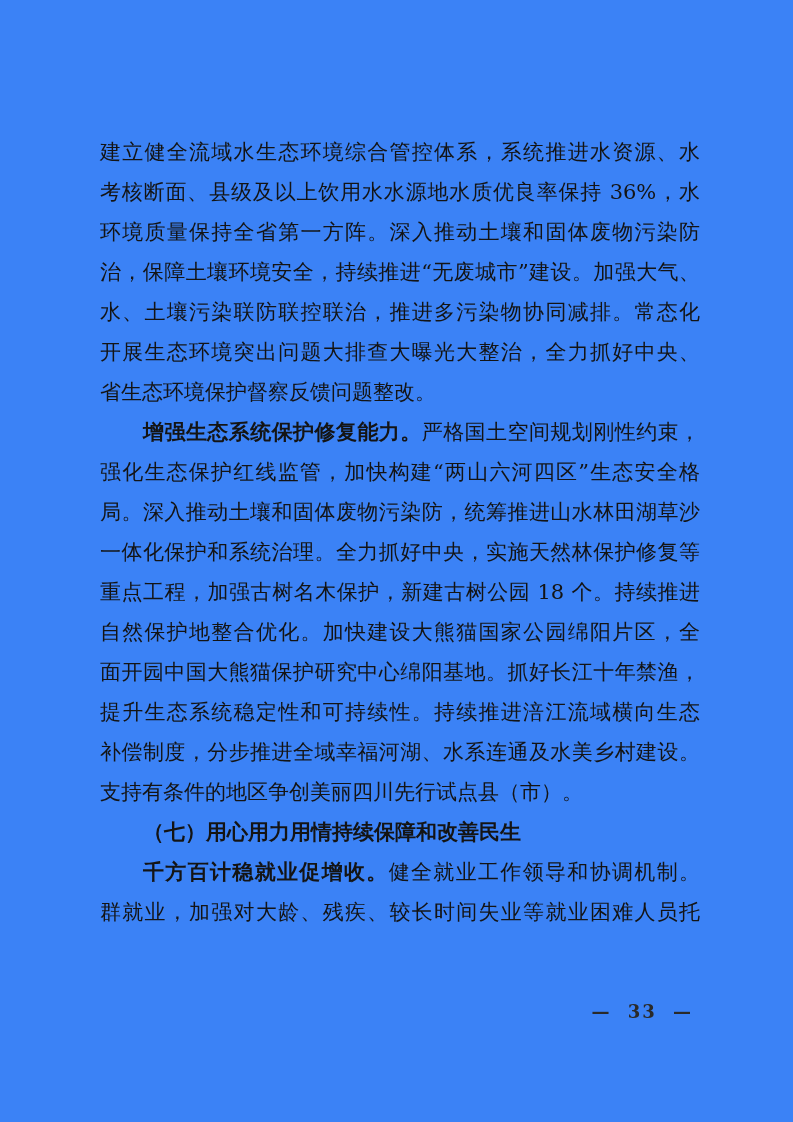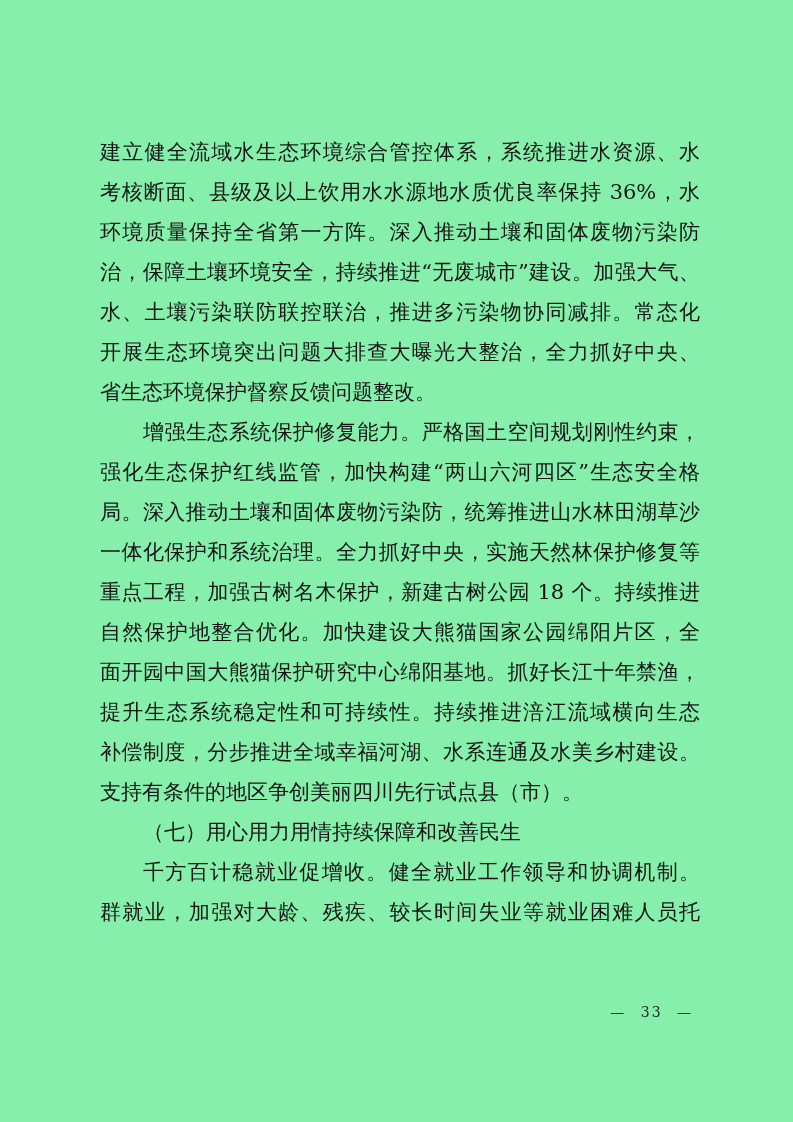--- a/index.html
+++ b/index.html
@@ -6,21 +6,21 @@
     margin: 0;
     padding: 0;
     background: #e8e8e8;
     font-family: "DejaVu Serif", "Liberation Serif", serif;
   }
   .page {
     position: relative;
     width: 793px;
     height: 1122px;
     margin: 0 auto;
-    background: #86efac;
+    background: #3b82f6;
     overflow: hidden;
     color: #141414;
   }
   .doc-body {
     position: absolute;
     left: 100px;
     top: 132px;
     width: 600px;
   }
   .para { margin: 0; padding: 0; }
@@ -28,30 +28,31 @@
     height: 40px;
     line-height: 40px;
     font-size: 21px;
     text-align: justify;
     text-align-last: left;
     white-space: normal;
     overflow: visible;
   }
   .line.justify { text-align-last: justify; }
   .line.indent { text-indent: 43px; }
-  .bold { font-weight: normal; }
+  .bold { font-weight: bold; }
   .page-footer {
     position: absolute;
     top: 998px;
     right: 100px;
-    font-size: 14px;
+    font-size: 18px;
     line-height: 28px;
     color: #2a2a2a;
     letter-spacing: 2px;
     word-spacing: 8px;
+    font-weight: bold;
   }
 </style>
 </head>
 <body>
 
 <div class="page">
   <div class="doc-body">
       <div class="para">
         <div class="line justify"><span>建立健全流域水生态环境综合管控体系，系统推进水资源、水</span></div>
         <div class="line justify"><span>考核断面、县级及以上饮用水水源地水质优良率保持 36%，水</span></div>

